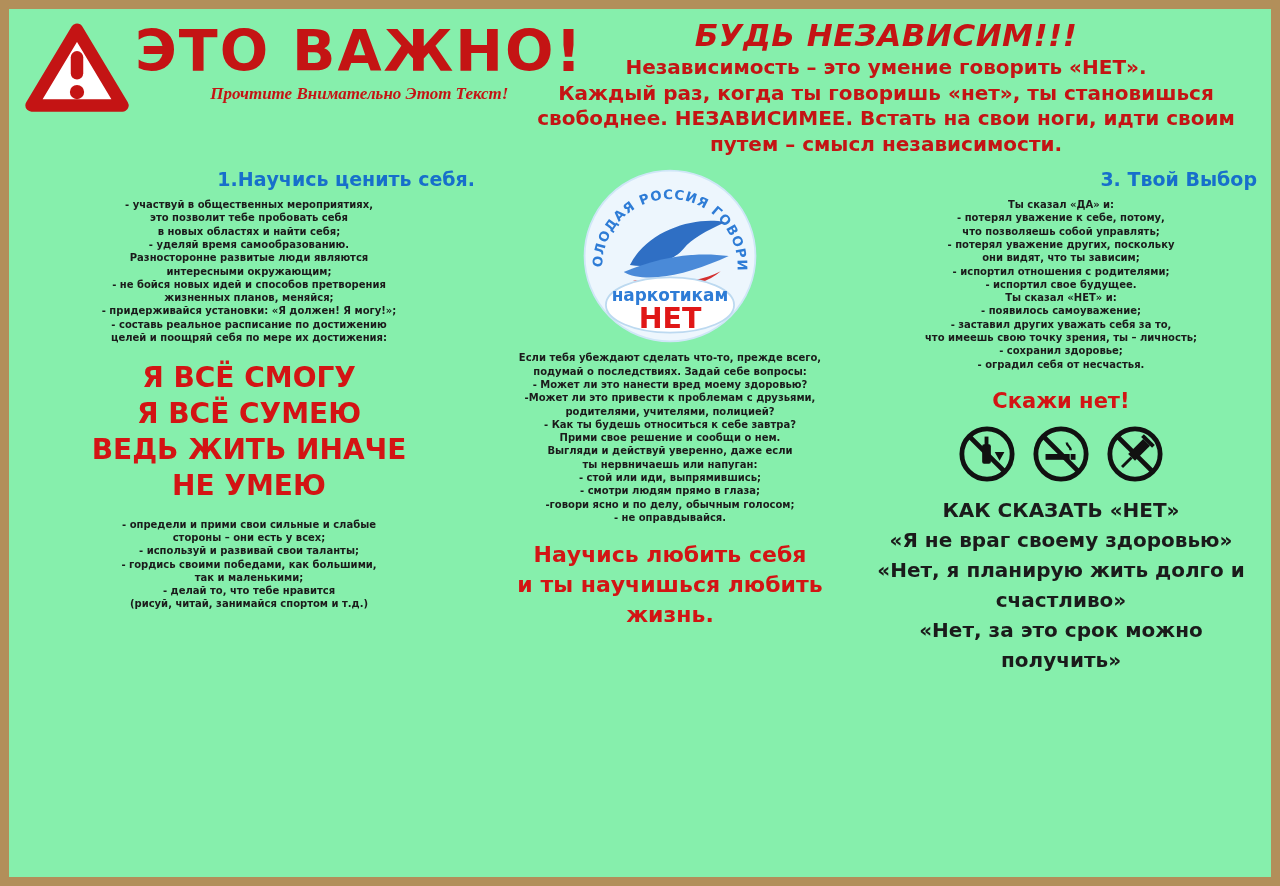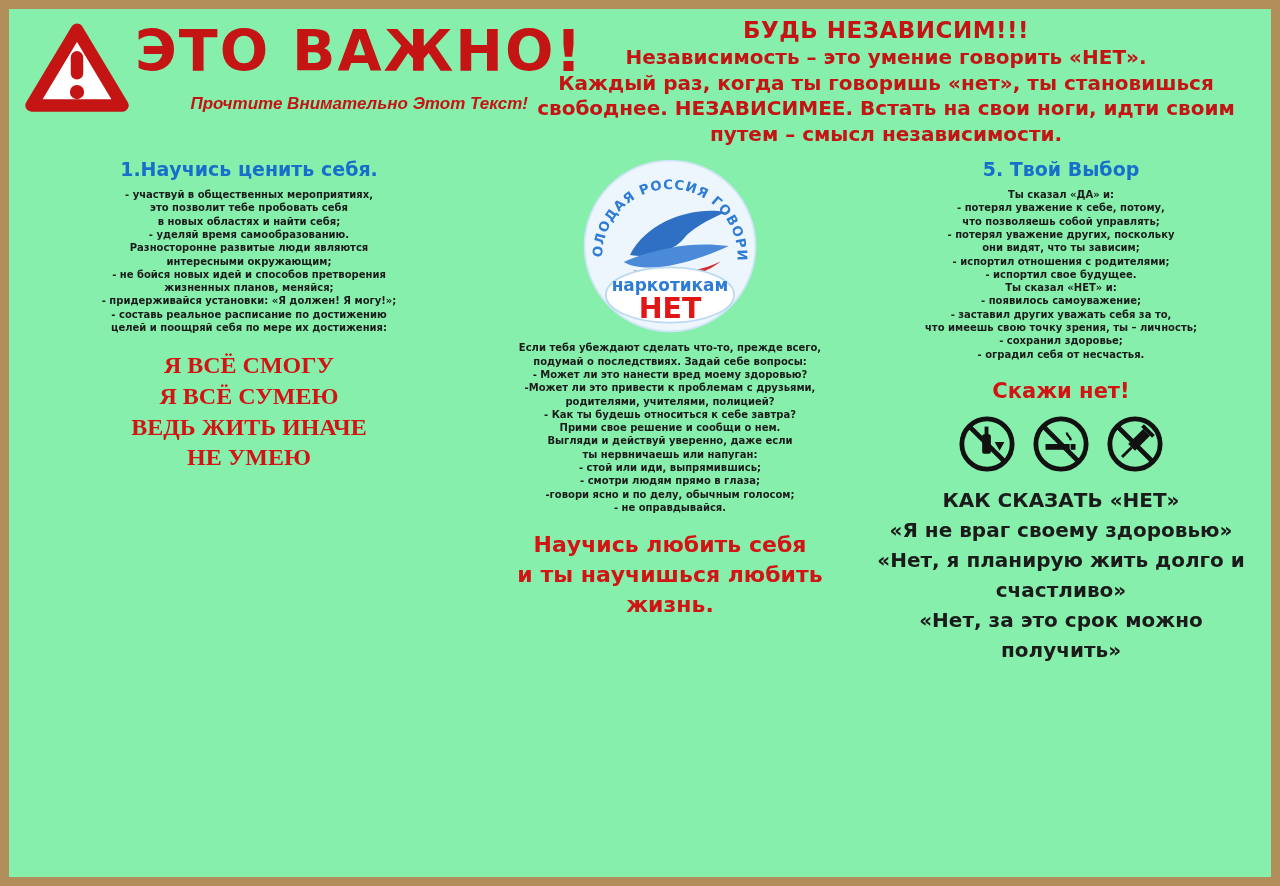--- a/index.html
+++ b/index.html
@@ -19,40 +19,40 @@
   
   .top { display:flex; align-items:flex-start; }
   .brand { width:492px; display:flex; align-items:flex-start; padding-top:4px; flex-shrink:0; }
   .brand-icon { width:108px; height:98px; flex-shrink:0; }
   .brand-text { margin-left:4px; padding-top:4px; }
   .page-title {
     font-size:57px; line-height:1.0; letter-spacing:2px;
     color:#c41414; font-weight:800; white-space:nowrap;
   }
   .page-subtitle {
-    font-family:Liberation Sans, sans-serif; font-style:italic;
-    color:#c41414; font-size:17px; margin-top:14px; text-align:center; font-weight:700;
+    font-family:Liberation Serif, serif; font-style:italic;
+    color:#c41414; font-size:17px; margin-top:4px; text-align:center; font-weight:700;
   }
   .intro { flex:1; text-align:center; color:#c41414; padding-top:2px; }
-  .intro-line1 { font-size:23px; font-weight:800; letter-spacing:0.5px; }
+  .intro-line1 { font-size:31px; font-weight:800; letter-spacing:0.5px;font-style:italic; }
   .intro-body { font-size:20px; font-weight:700; white-space:pre-line; line-height:1.28; margin-top:2px; }
 
   
   .cols { display:grid; grid-template-columns:452px 1fr 392px; column-gap:10px; margin-top:8px; flex:1; }
   .col { min-width:0; }
   .col-heading {
-    color:#176fcb; font-size:19px; text-align:center;
+    color:#176fcb; font-size:19px; text-align:right;
     margin:2px 0 6px; white-space:pre-line; line-height:1.3; font-weight:800;
   }
   .body {
     font-size:10px; text-align:center; white-space:pre-line;
     line-height:1.33; margin:6px 0; font-weight:700;
   }
   .slogan { color:#d31414; text-align:center; font-weight:800; white-space:pre-line; }
-  .slogan-1 { font-size:24px; line-height:1.28; margin:16px 0 14px;font-family:Liberation Serif, serif; }
+  .slogan-1 { font-size:28px; line-height:1.28; margin:16px 0 14px; }
   .slogan-2 { font-size:22px; line-height:1.35; margin-top:16px; }
   .slogan-3 { font-size:21px; margin:18px 0 12px; }
 
   .logo-wrap { display:flex; justify-content:center; margin:2px 0 4px; }
   .logo-wrap svg { width:178px; height:178px; }
 
   .ban-icons { display:flex; justify-content:center; gap:16px; margin:4px 0 12px; }
   .ban-icons svg { width:58px; height:58px; }
 
   .howto { font-size:20px; line-height:1.5; }
@@ -95,20 +95,27 @@
 интересными окружающим;
 - не бойся новых идей и способов претворения
 жизненных планов, меняйся;
 - придерживайся установки: «Я должен! Я могу!»;
 - составь реальное расписание по достижению
 целей и поощряй себя по мере их достижения:</p>
       <p class="slogan slogan-1">Я ВСЁ СМОГУ
 Я ВСЁ СУМЕЮ
 ВЕДЬ ЖИТЬ ИНАЧЕ
 НЕ УМЕЮ</p>
+      <p class="body">- определи и прими свои сильные и слабые
+стороны – они есть у всех;
+- используй и развивай свои таланты;
+- гордись своими победами, как большими,
+так и маленькими;
+- делай то, что тебе нравится
+(рисуй, читай, занимайся спортом и т.д.)</p>
     </section>
 
     <section class="col">
 
       <div class="logo-wrap">
         <svg viewBox="0 0 200 200" aria-hidden="true">
           <defs>
             <path id="logoArc" d="M 24,112 A 76,76 0 0 1 176,112"></path>
           </defs>
           <circle cx="100" cy="100" r="96" fill="#edf6fd" stroke="#cfe6f7" stroke-width="2"></circle>
@@ -137,21 +144,21 @@
 ты нервничаешь или напуган:
 - стой или иди, выпрямившись;
 - смотри людям прямо в глаза;
 -говори ясно и по делу, обычным голосом;
 - не оправдывайся.</p>
       <p class="slogan slogan-2">Научись любить себя
 и ты научишься любить жизнь.</p>
     </section>
 
     <section class="col">
-      <h2 class="col-heading">5. Твой Выбор</h2>
+      <h2 class="col-heading">3. Твой Выбор</h2>
       <p class="body">Ты сказал «ДА» и:
 - потерял уважение к себе, потому,
 что позволяешь собой управлять;
 - потерял уважение других, поскольку
 они видят, что ты зависим;
 - испортил отношения с родителями;
 - испортил свое будущее.
 Ты сказал «НЕТ» и:
 - появилось самоуважение;
 - заставил других уважать себя за то,

